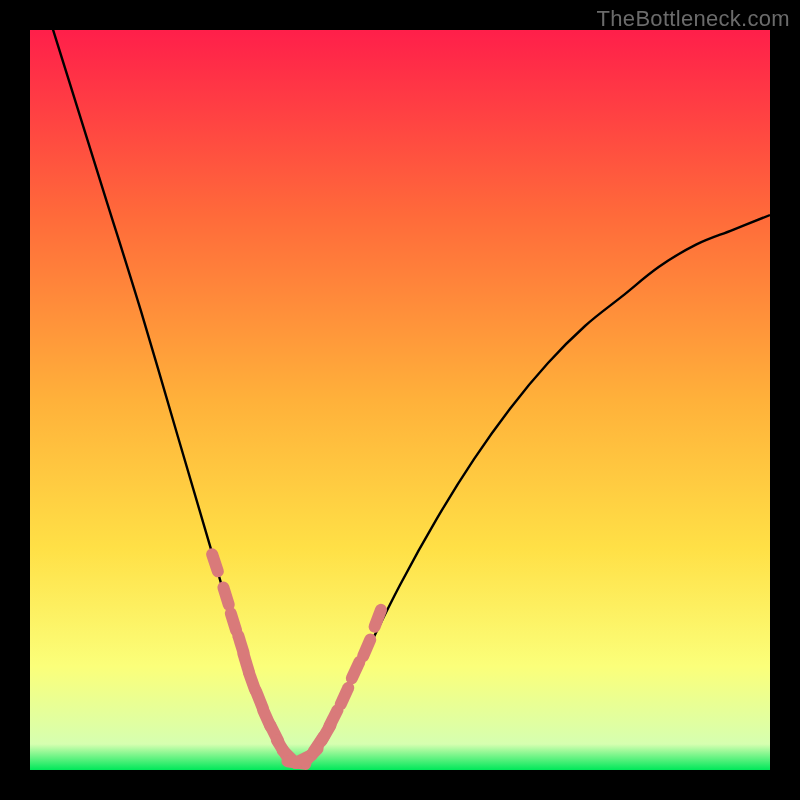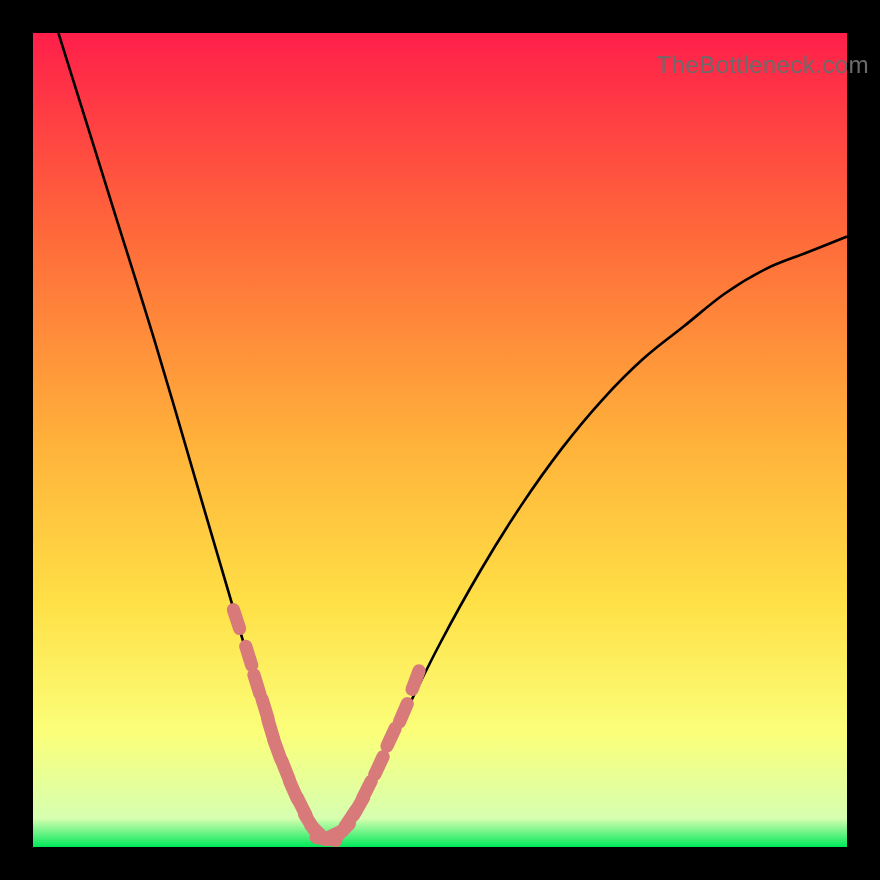--- a/index.html
+++ b/index.html
@@ -19,21 +19,20 @@
   }
   .watermark {
     position: absolute;
     top: 6px;
     right: 10px;
     color: #6b6b6b;
     font-size: 22px;
     font-weight: 500;
     letter-spacing: 0.3px;
     z-index: 50;
-    margin-top: 40px;
   }
   .plot {
     position: absolute;
     left: 30px;
     top: 30px;
     width: 740px;
     height: 740px;
     overflow: hidden;
   }
   .plot svg {

